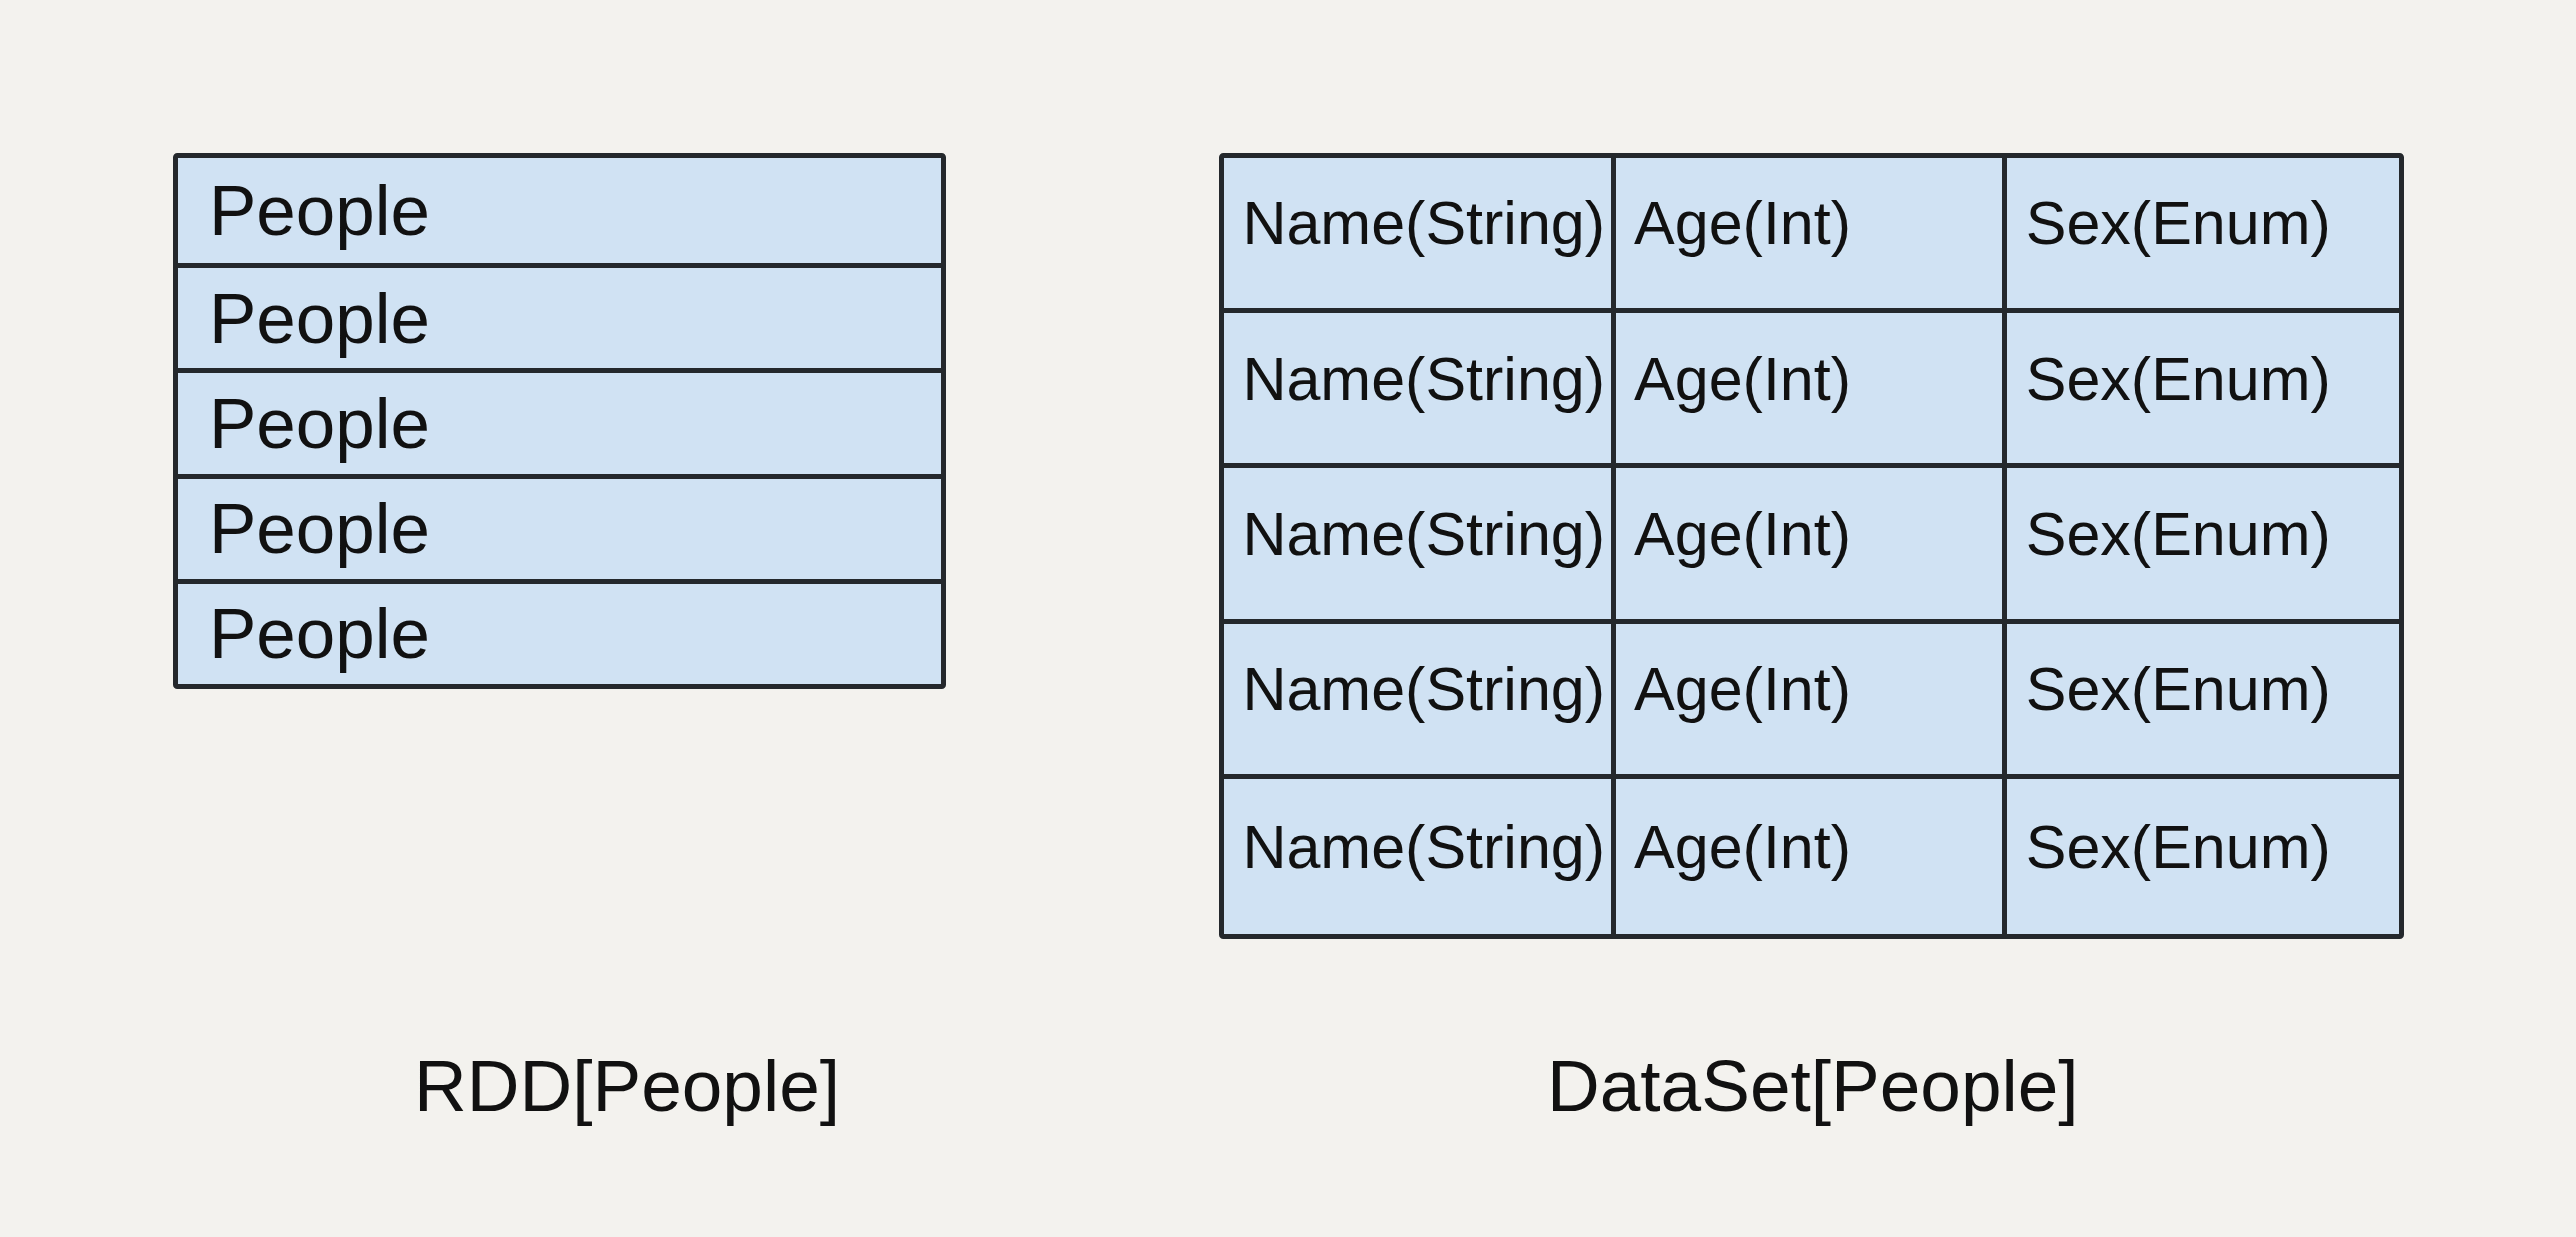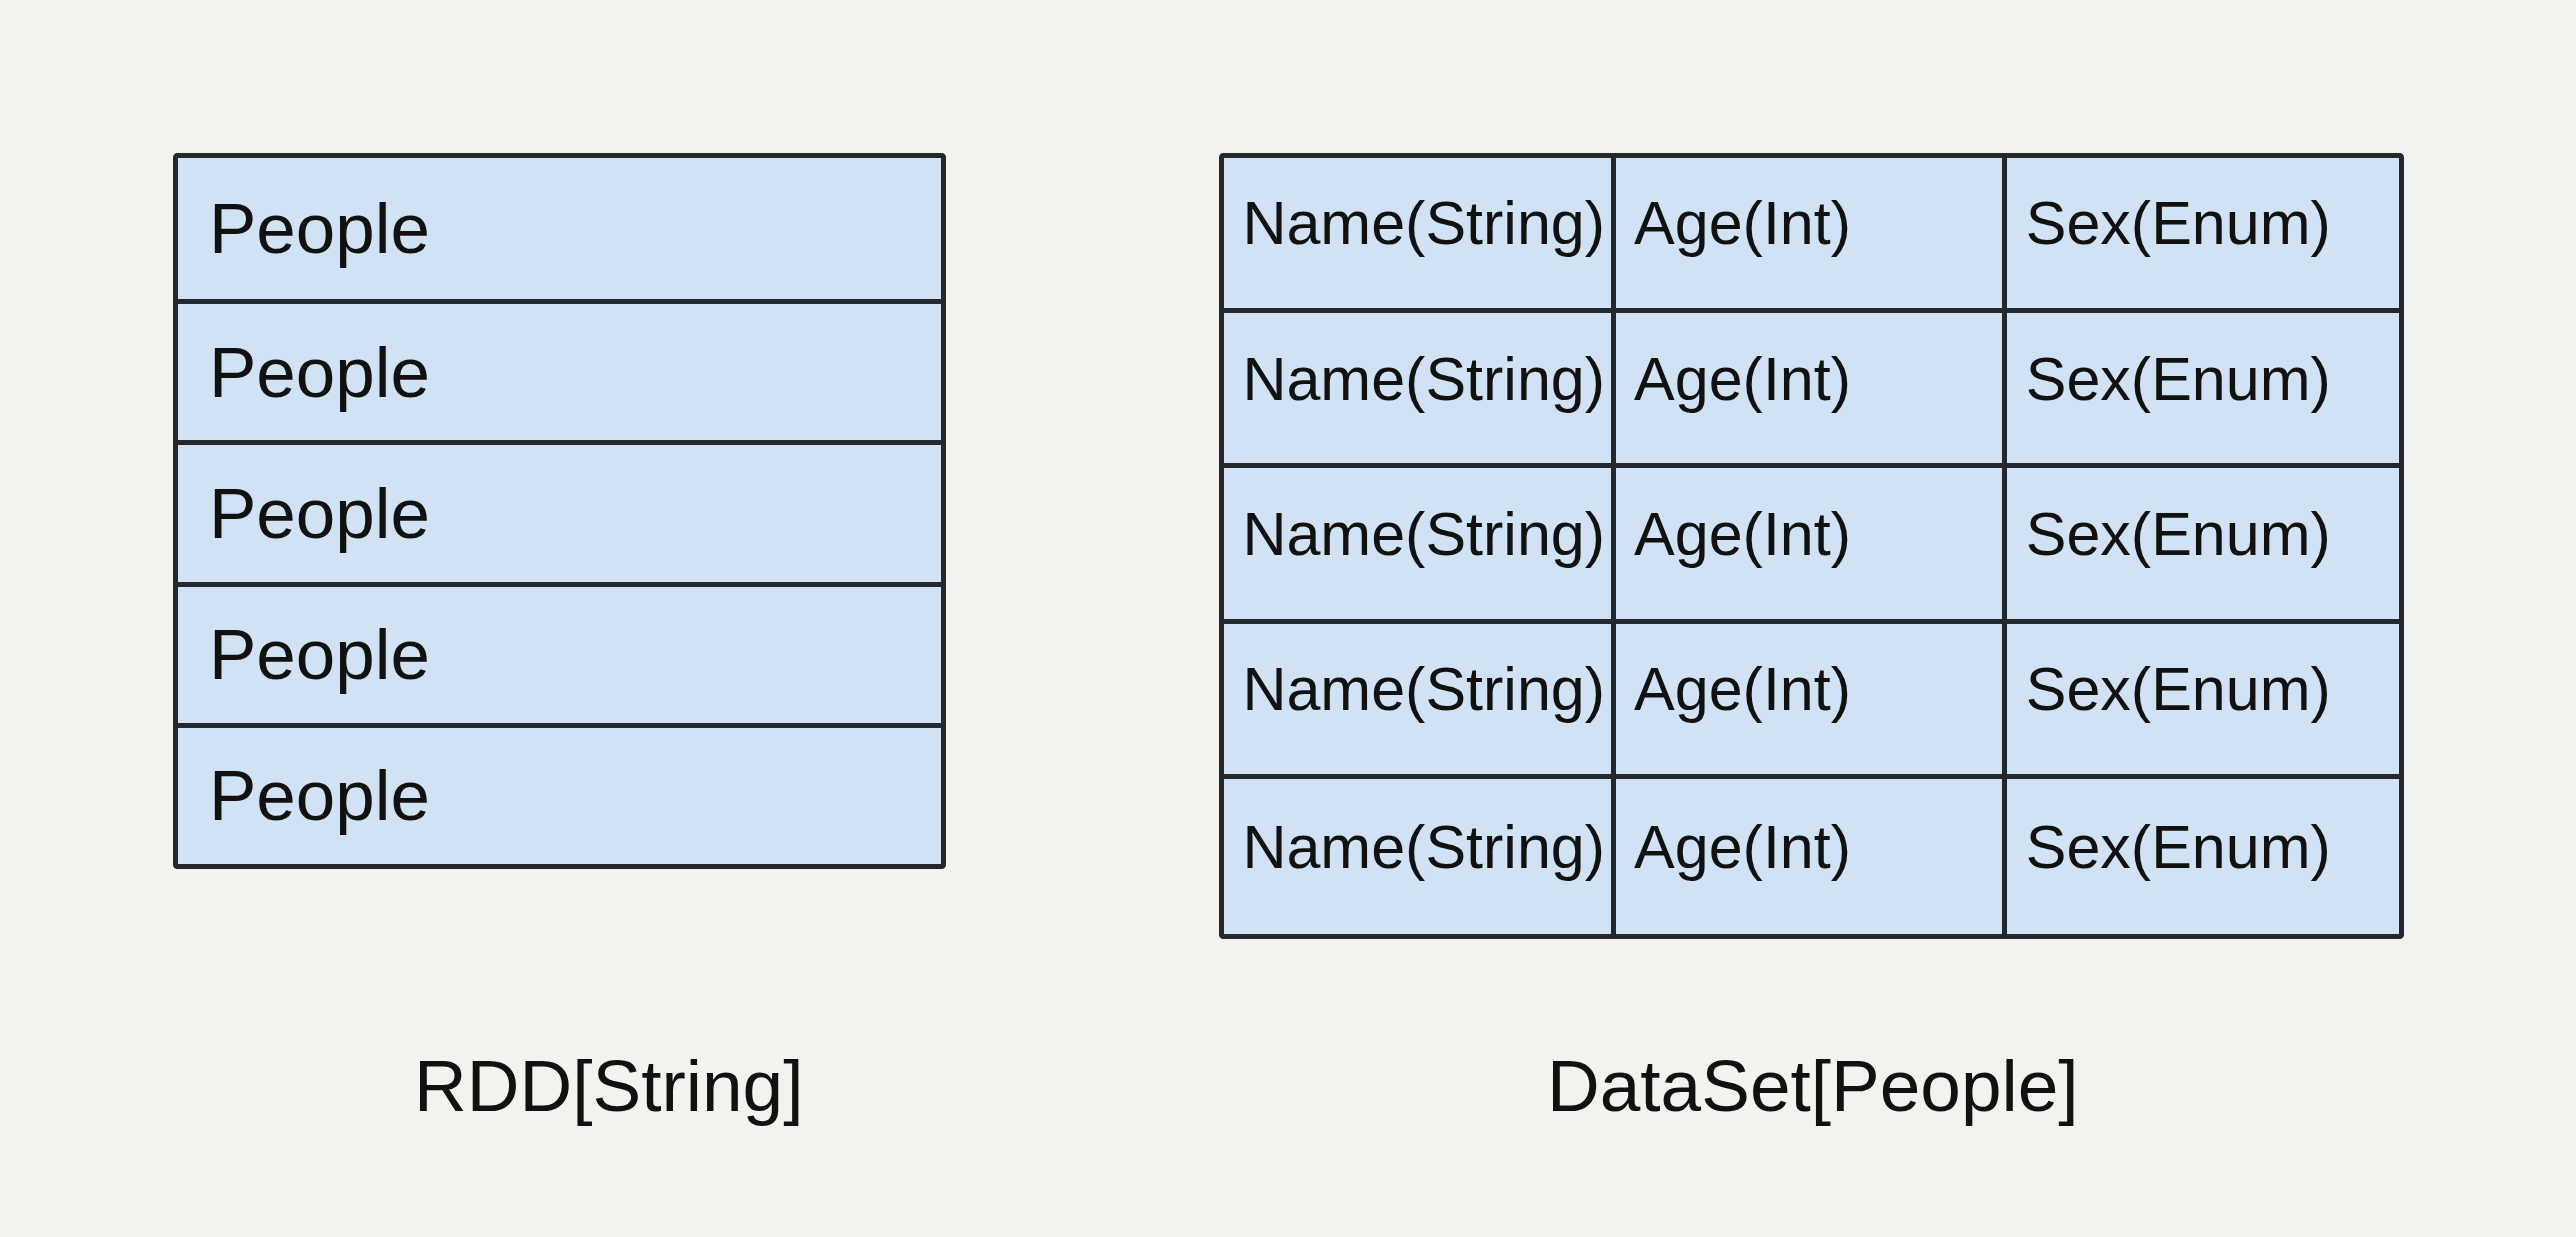--- a/index.html
+++ b/index.html
@@ -24,21 +24,21 @@
     display: grid;
     box-sizing: border-box;
     background: #d0e2f3;
     border: 5.4px solid #24282c;
     border-radius: 4.3px;
   }
   .rdd-table {
     left: 173px;
     top: 153px;
     width: 773px;
-    height: 716px;
+    height: 536px;
     grid-template-rows: repeat(5, 1fr);
   }
   .dataset-table {
     left: 1219px;
     top: 153px;
     width: 1185px;
     height: 786px;
     grid-template-columns: repeat(3, 1fr);
     grid-template-rows: repeat(5, 1fr);
   }
@@ -152,17 +152,17 @@
       <span>Name(String)</span>
     </div>
     <div class="cell">
       <span>Age(Int)</span>
     </div>
     <div class="cell">
       <span>Sex(Enum)</span>
     </div>
   </div>
 
-  <div class="diagram-label rdd-label">RDD[String]</div>
+  <div class="diagram-label rdd-label">RDD[People]</div>
   <div class="diagram-label dataset-label">DataSet[People]</div>
 
 </div>
 
 
 </body></html>

